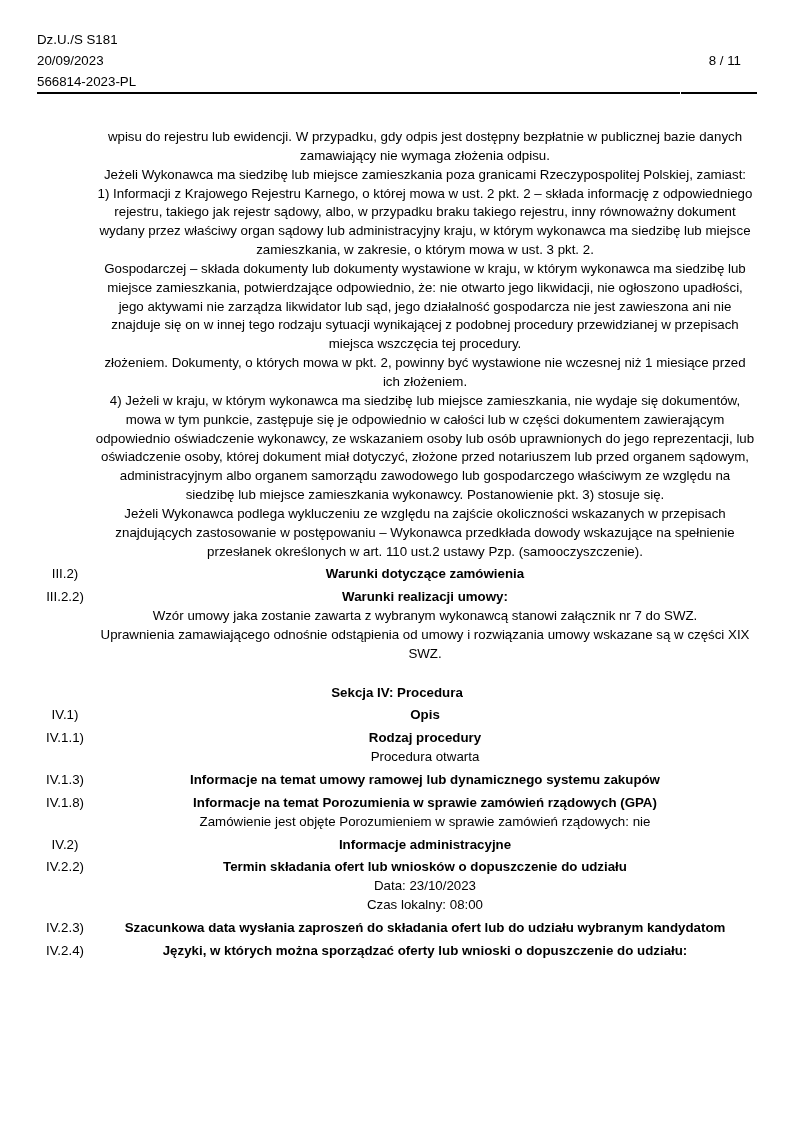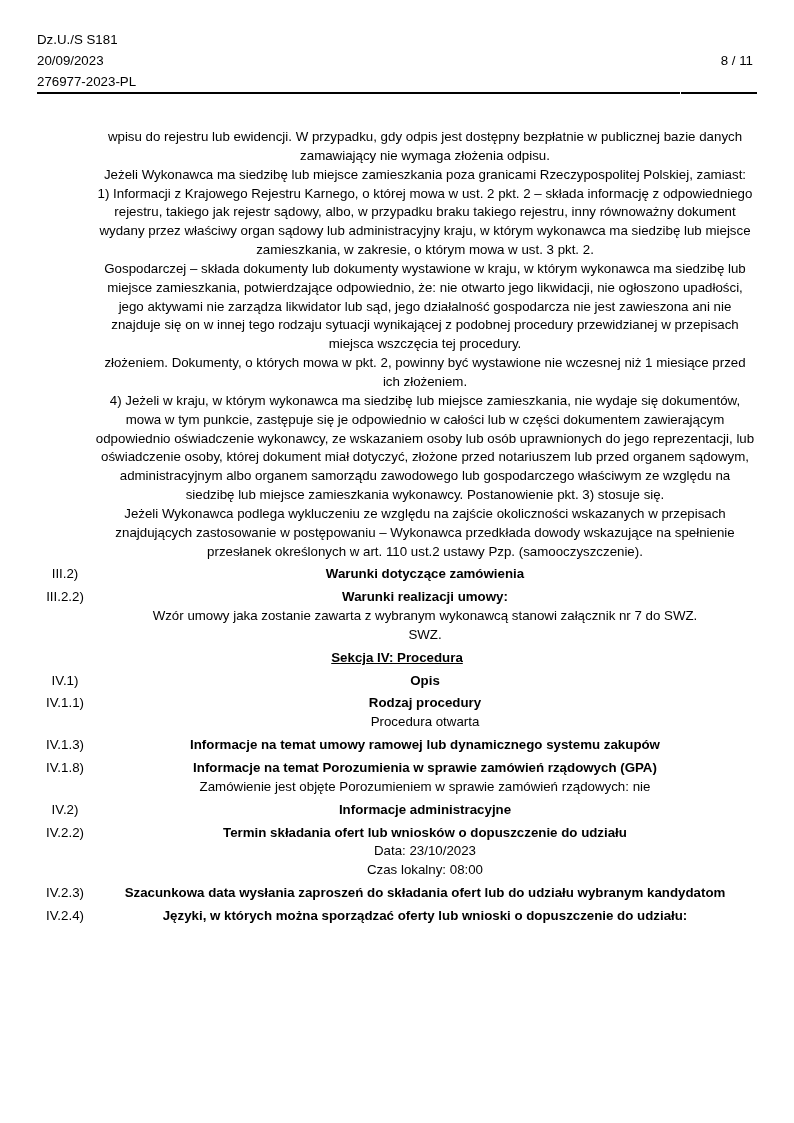--- a/index.html
+++ b/index.html
@@ -11,43 +11,42 @@
     font-family:"Liberation Sans", sans-serif;
     font-size:13.3px;
     overflow:hidden;
   }
   
   .header {
     position:absolute; left:37px; right:37px; top:29px;
     line-height:21px;
   }
   .h-row { position:relative; }
-  .pagenum { position:absolute; right:4px; top:0; }
+  .pagenum { position:absolute; right:16px; top:0; }
   
   .rule { position:absolute; left:37px; width:720px; height:2px; display:flex; }
   .rule .seg { height:2px; background:#000000; }
   .header-rule { top:92px; }
   .header-rule .seg1 { width:643px; margin-right:1px; }
   .header-rule .seg2 { width:76px; }
   .footer-rule { top:1025px; }
   .footer-rule .seg1 { width:225px; margin-right:2px; }
   .footer-rule .seg2 { width:415px; margin-right:2px; }
   .footer-rule .seg3 { width:76px; }
   
   .body {
     position:absolute; left:37px; right:37px; top:128px;
     line-height:18.85px;
     text-align:center;
   }
   .row { display:flex; }
   .row.section { margin-top:4px; }
   .heading {
-    margin-top:4px;
+    margin-top:20px;
     font-weight:bold;
-    text-decoration:underline;
     line-height:18.85px;
   }
   .cell-num { flex:0 0 56px; width:56px; }
   .cell-content { flex:1 1 auto; min-width:0; }
   .title { font-weight:bold; }
   .line, .title { white-space:nowrap; }
   
   .footer {
     position:absolute; left:37px; right:37px; top:1031px;
     line-height:21px;
@@ -58,21 +57,21 @@
 <body>
 
 <div class="page">
 
   <div class="header">
     <div>Dz.U./S S181</div>
     <div class="h-row">
       <span>20/09/2023</span>
       <span class="pagenum">8 / 11</span>
     </div>
-    <div>276977-2023-PL</div>
+    <div>566814-2023-PL</div>
   </div>
 
   <div class="rule header-rule">
     <div class="seg seg1"></div>
     <div class="seg seg2"></div>
   </div>
 
   <div class="body" id="doc-body">
       <div class="row text">
         <div class="cell-num"></div>
@@ -136,20 +135,21 @@
         <div class="cell-num">III.2)</div>
         <div class="cell-content">
           <div class="title">Warunki dotyczące zamówienia</div>
         </div>
       </div>
       <div class="row section">
         <div class="cell-num">III.2.2)</div>
         <div class="cell-content">
           <div class="title">Warunki realizacji umowy:</div>
           <div class="line">Wzór umowy jaka zostanie zawarta z wybranym wykonawcą stanowi załącznik nr 7 do SWZ.</div>
+          <div class="line">Uprawnienia zamawiającego odnośnie odstąpienia od umowy i rozwiązania umowy wskazane są w części XIX</div>
           <div class="line">SWZ.</div>
         </div>
       </div>
       <div class="heading">Sekcja IV: Procedura</div>
       <div class="row section">
         <div class="cell-num">IV.1)</div>
         <div class="cell-content">
           <div class="title">Opis</div>
         </div>
       </div>

